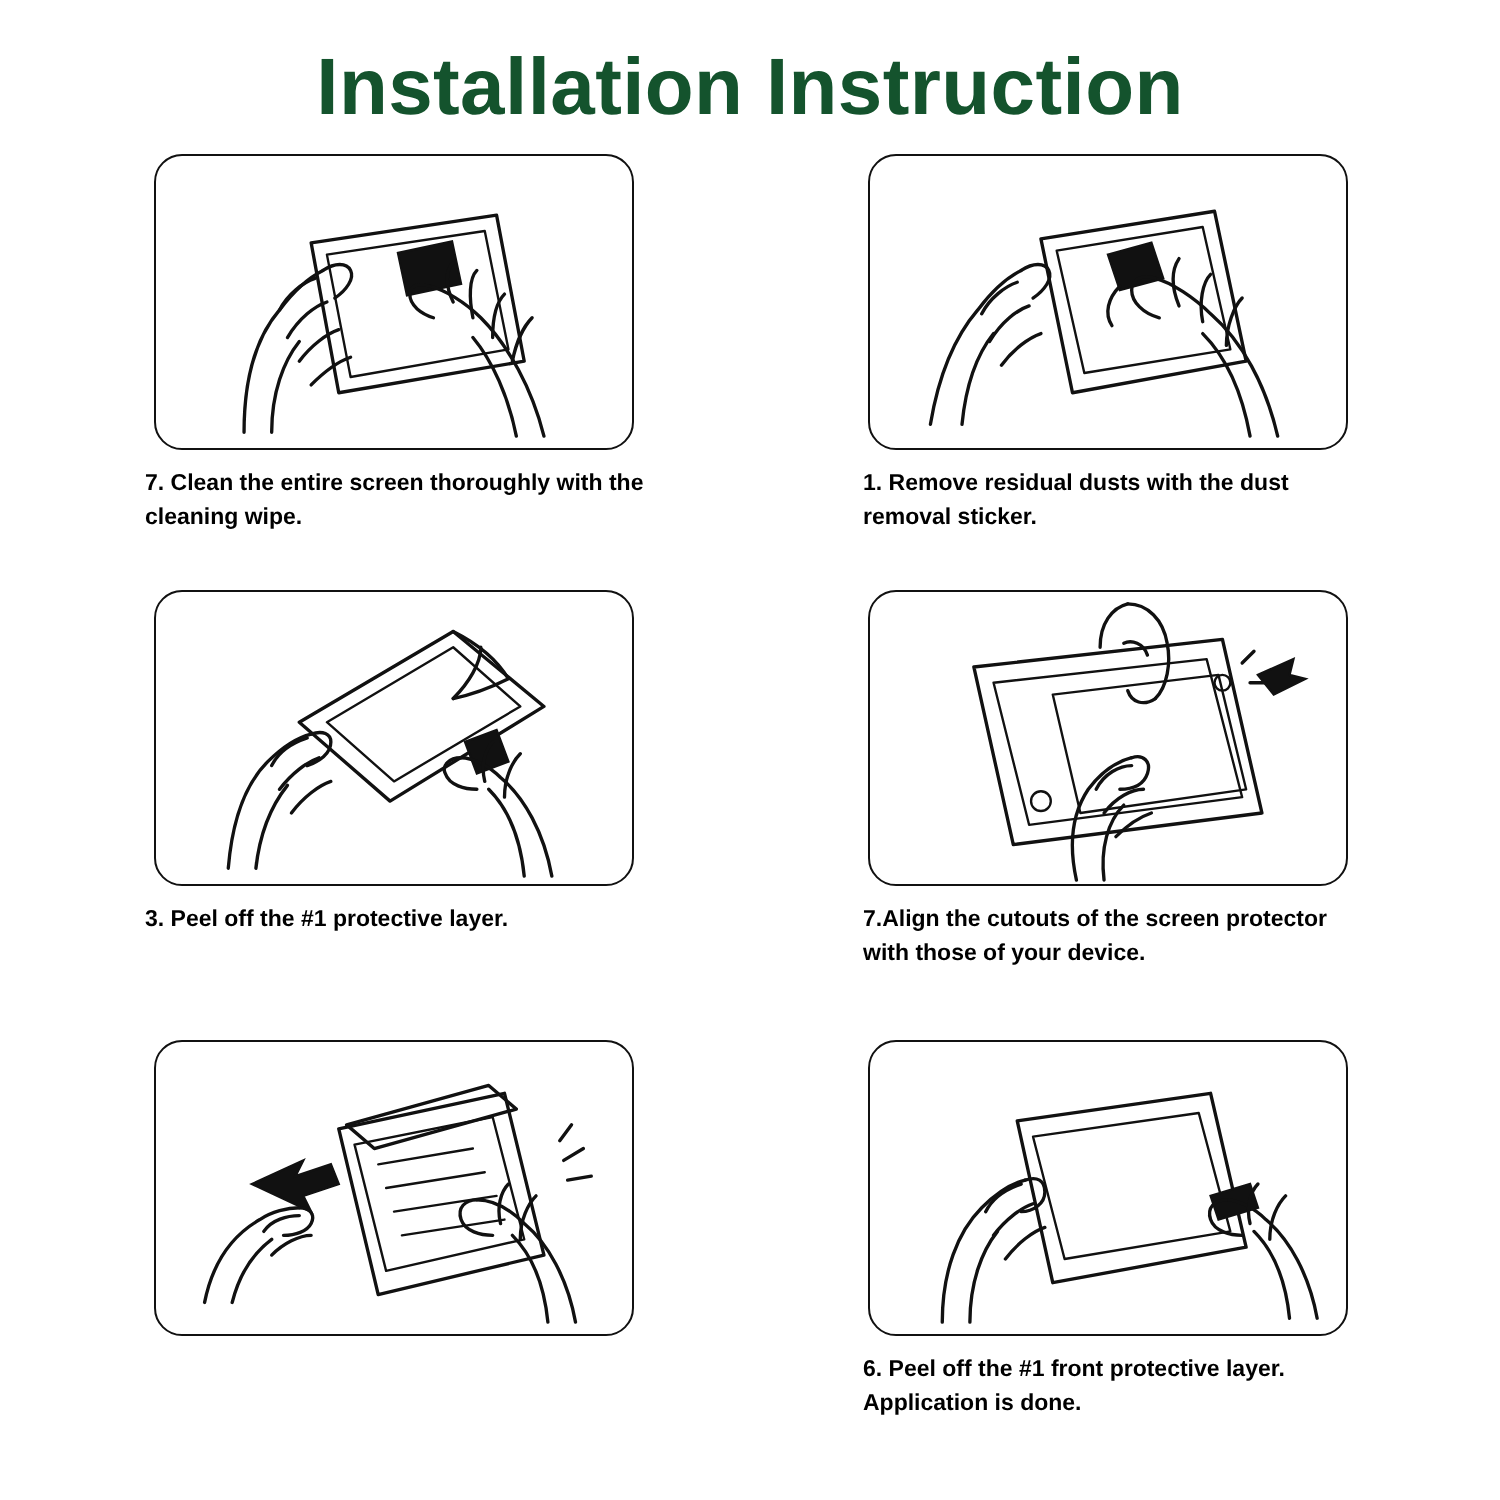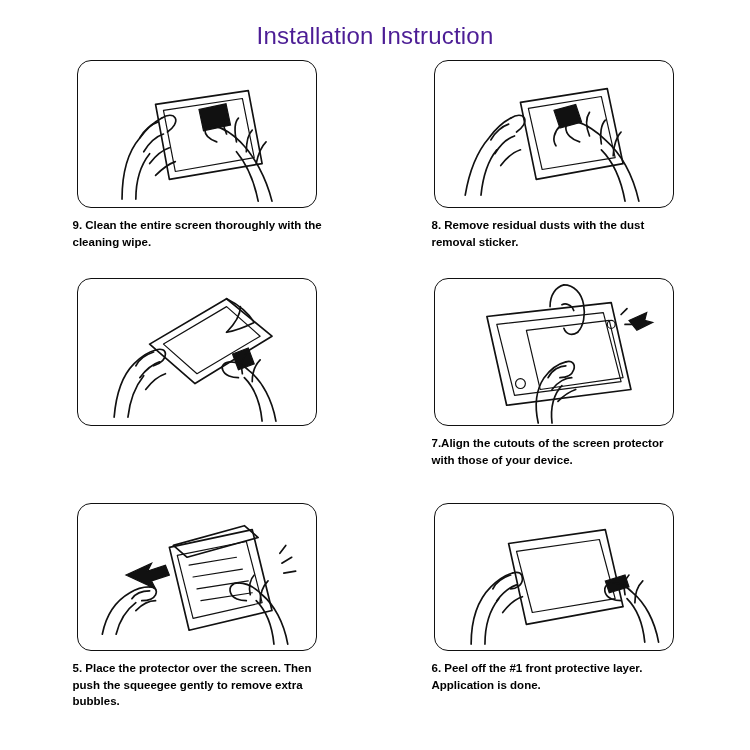--- a/index.html
+++ b/index.html
@@ -15,27 +15,27 @@
     overflow: hidden;
   }
   .page {
     position: relative;
     width: 750px;
     height: 750px;
     box-sizing: border-box;
   }
   .title {
     text-align: center;
-    font-size: 24px;
-    font-weight: normal;
+    font-size: 40px;
+    font-weight: bold;
     letter-spacing: 0.2px;
     margin: 0;
     padding-top: 22px;
     padding-bottom: 10px;
-    color: #4c1d95;
+    color: #14532d;
   }
   .grid {
     display: grid;
     grid-template-columns: 1fr 1fr;
     grid-template-rows: 218px 225px 230px;
     column-gap: 0px;
     row-gap: 0px;
     padding: 0 18px;
     box-sizing: border-box;
   }
@@ -105,21 +105,21 @@
             <path class="ln" d="M196 142 C190 118 178 96 164 82 C156 74 146 68 138 66"></path>
             <path class="ln" d="M138 66 C132 64 128 66 128 70 C128 76 134 80 140 82"></path>
             <path class="ln" d="M150 74 C146 66 146 58 150 54"></path>
             <path class="ln" d="M160 82 C158 72 158 62 162 58"></path>
             <path class="ln" d="M170 92 C170 82 172 74 176 70"></path>
             <path class="ln" d="M180 104 C182 94 186 86 190 82"></path>
             <path class="ln" d="M182 142 C178 122 170 104 160 92"></path>
           </g>
         </svg>
       </div>
-      <div class="caption">9. Clean the entire screen thoroughly with the cleaning wipe.</div>
+      <div class="caption">7. Clean the entire screen thoroughly with the cleaning wipe.</div>
     </div>
 
     <div class="cell right">
       <div class="panel">
         <svg viewBox="0 0 240 148" preserveAspectRatio="xMidYMid meet">
           <g>
             <path class="ln" d="M86 42 L174 28 L190 104 L102 120 Z"></path>
             <path class="lnT" d="M94 48 L168 36 L182 98 L108 110 Z"></path>
           </g>
 
@@ -140,21 +140,21 @@
           <g>
             <path class="ln" d="M206 142 C200 116 188 94 172 80 C164 72 152 64 144 62"></path>
             <path class="ln" d="M144 62 C138 60 132 62 132 68 C132 74 138 80 146 82"></path>
             <path class="ln" d="M156 76 C152 66 152 58 156 52"></path>
             <path class="ln" d="M168 84 C166 74 168 64 172 60"></path>
             <path class="ln" d="M180 96 C180 86 184 76 188 72"></path>
             <path class="ln" d="M192 142 C188 120 180 102 168 90"></path>
           </g>
         </svg>
       </div>
-      <div class="caption">8. Remove residual dusts with the dust removal sticker.</div>
+      <div class="caption">1. Remove residual dusts with the dust removal sticker.</div>
     </div>
 
     <div class="cell left">
       <div class="panel">
         <svg viewBox="0 0 240 148" preserveAspectRatio="xMidYMid meet">
 
           <g>
             <path class="ln" d="M72 66 L150 20 L196 58 L118 106 Z"></path>
             <path class="lnT" d="M86 66 L150 28 L184 58 L120 96 Z"></path>
 
@@ -174,20 +174,21 @@
           <g>
             <path class="fillblk" d="M156 76 L172 70 L178 86 L162 92 Z"></path>
             <path class="ln" d="M200 144 C196 122 186 104 174 94 C168 88 160 84 154 84"></path>
             <path class="ln" d="M154 84 C148 84 144 88 146 92 C148 98 156 100 162 100"></path>
             <path class="ln" d="M166 96 C164 88 166 80 170 76"></path>
             <path class="ln" d="M176 104 C176 94 180 86 184 82"></path>
             <path class="ln" d="M186 144 C184 124 178 110 168 100"></path>
           </g>
         </svg>
       </div>
+      <div class="caption">3. Peel off the #1 protective layer.</div>
     </div>
 
     <div class="cell right">
       <div class="panel">
         <svg viewBox="0 0 240 148" preserveAspectRatio="xMidYMid meet">
 
           <g>
             <path class="ln" d="M52 38 L178 24 L198 112 L72 128 Z"></path>
             <path class="lnT" d="M62 46 L170 34 L188 104 L80 118 Z"></path>
             <circle class="lnT" cx="178" cy="46" r="4"></circle>
@@ -260,21 +261,20 @@
             <path class="ln" d="M174 92 C172 84 174 76 178 72"></path>
             <path class="ln" d="M184 100 C184 90 188 82 192 78"></path>
             <path class="ln" d="M198 142 C196 122 190 108 180 98"></path>
 
             <path class="ln" d="M206 60 L216 54"></path>
             <path class="ln" d="M208 70 L220 68"></path>
             <path class="ln" d="M204 50 L210 42"></path>
           </g>
         </svg>
       </div>
-      <div class="caption">5. Place the protector over the screen. Then push the squeegee gently to remove extra bubbles.</div>
     </div>
 
     <div class="cell right">
       <div class="panel">
         <svg viewBox="0 0 240 148" preserveAspectRatio="xMidYMid meet">
 
           <g>
             <path class="ln" d="M74 40 L172 26 L190 104 L92 122 Z"></path>
             <path class="lnT" d="M82 48 L166 36 L182 96 L98 110 Z"></path>
           </g>

